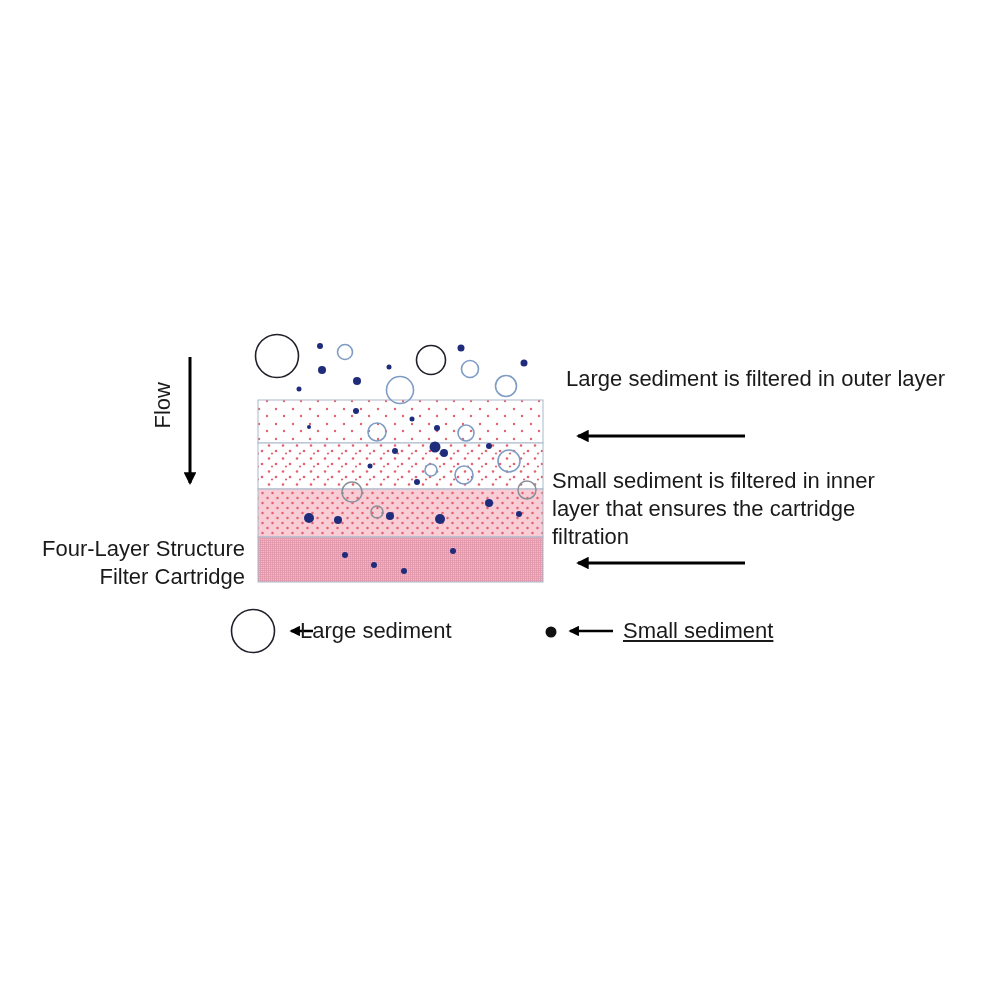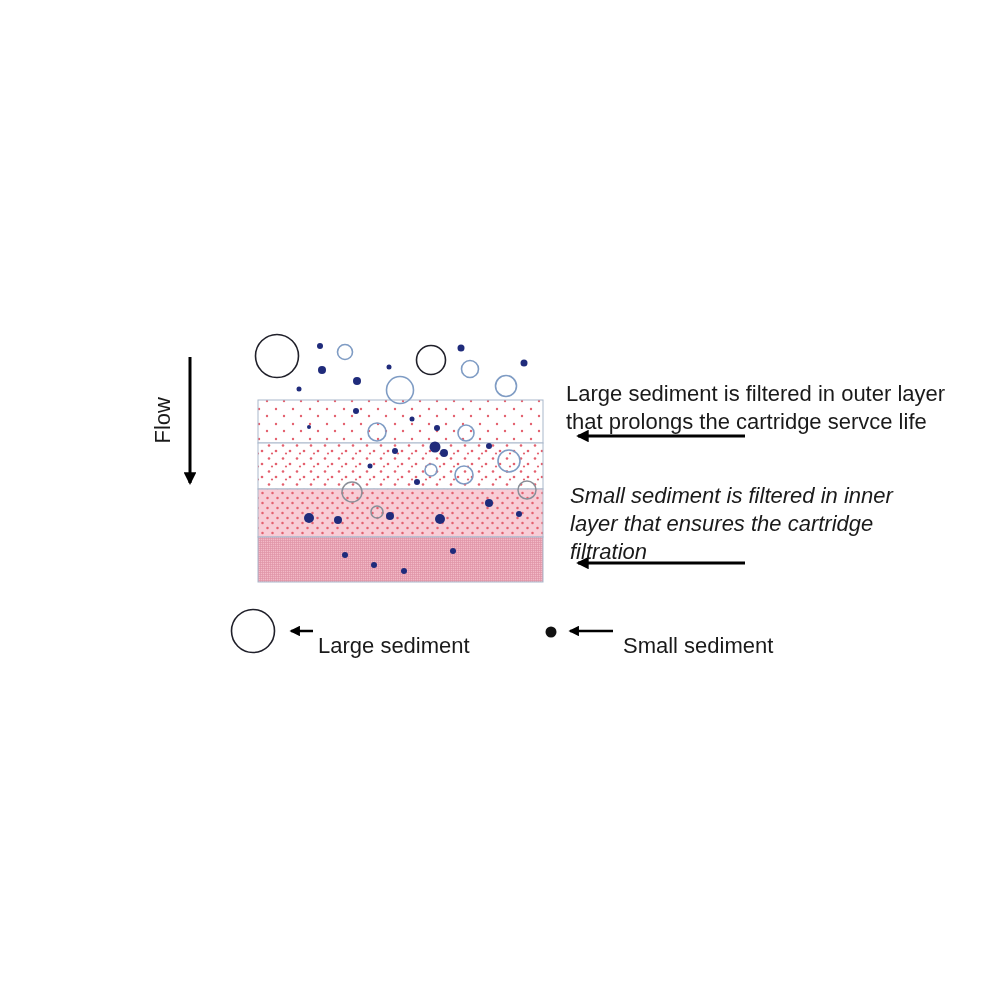--- a/index.html
+++ b/index.html
@@ -8,31 +8,31 @@
     position: relative;
     width: 1000px;
     height: 1000px;
     background: #ffffff;
     font-family: "Liberation Sans", sans-serif;
     color: var(--text-color, #1a1a1a);
     overflow: hidden;
   }
   svg.art { position: absolute; left: 0; top: 0; }
 
-  .txt { position: absolute; font-size: 22px; line-height: 28px; white-space: nowrap; margin-top: 15px; }
+  .txt { position: absolute; font-size: 22px; line-height: 28px; white-space: nowrap; }
   .flow {
     left: 149px; top: 382px;
     writing-mode: vertical-rl;
     transform: rotate(180deg);
   }
   .a1 { left: 566px; top: 365px; }
-  .a2 { left: 570px; top: 467px; font-style: italic; }
+  .a2 { left: 552px; top: 467px; }
   .cart { left: 20px; top: 535px; width: 225px; text-align: right; }
-  .leg1 { left: 318px; top: 617px; }
-  .leg2 { left: 623px; top: 617px; }
+  .leg1 { left: 300px; top: 617px; }
+  .leg2 { left: 623px; top: 617px; text-decoration: underline; }
 
   
   .reddot   { fill: var(--filter-dot-red, #e4606e); }
   .layer3bg { fill: var(--layer3-bg, #f8cdd6); }
   .layer4bg { fill: var(--layer4-bg, #f3bac6); }
   .weaveH, .weaveV { stroke: var(--layer4-line, #df93a6); stroke-width: 0.7; fill: none; }
   .layerRect { stroke: var(--layer-border, #a9b8cb); stroke-width: 1; }
   .circleBlue { fill: none; stroke: var(--circle-blue, #7f9cc4); stroke-width: 1.6; }
   .circleDark { fill: none; stroke: var(--circle-dark, #20202a); stroke-width: 1.6; }
   .circleGray { fill: none; stroke: var(--circle-gray, #8a8f98); stroke-width: 1.5; }
@@ -140,26 +140,29 @@
     <g>
       <circle cx="253" cy="631" r="21.5" class="legendCircle"></circle>
       <circle cx="551" cy="632" r="5.5" class="legendDot"></circle>
     </g>
   </svg>
 
   <div class="txt flow">Flow</div>
 
   <div class="txt a1">
     <div>Large sediment is filtered in outer layer</div>
-    <div>that prolongs the cartridge servce life</div>
   </div>
 
   <div class="txt a2">
     <div>Small sediment is filtered in inner</div>
     <div>layer that ensures the cartridge</div>
     <div>filtration</div>
   </div>
 
+  <div class="txt cart">
+    <div>Four-Layer Structure</div>
+    <div>Filter Cartridge</div>
+  </div>
 
   <div class="txt leg1">Large sediment</div>
   <div class="txt leg2">Small sediment</div>
 
 </div>
 
 </body></html>

